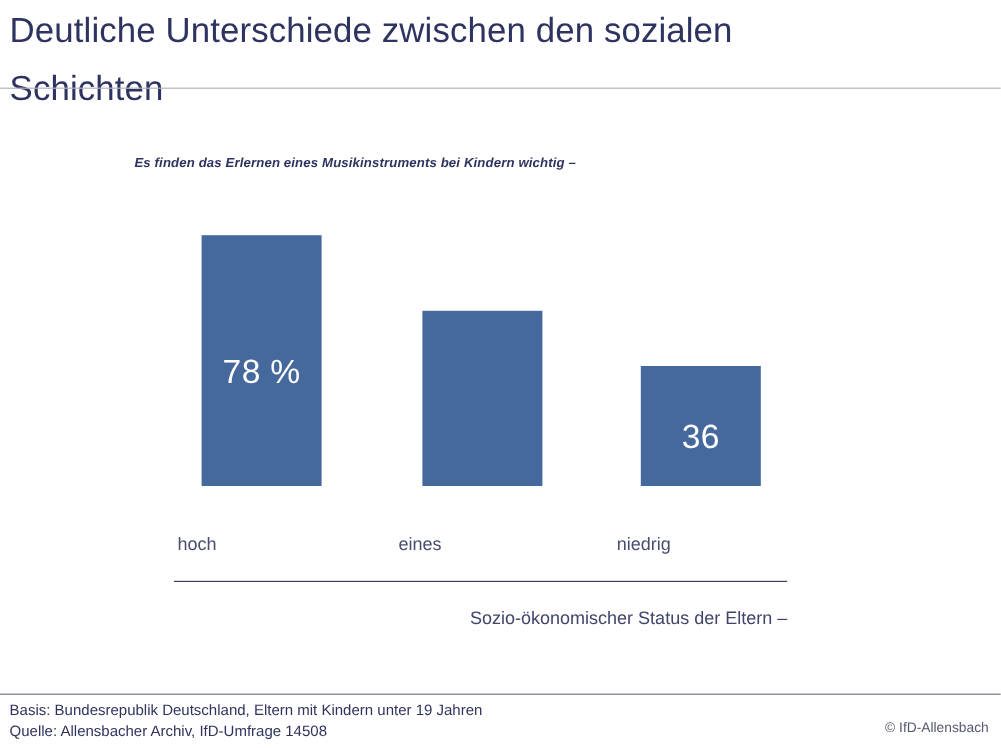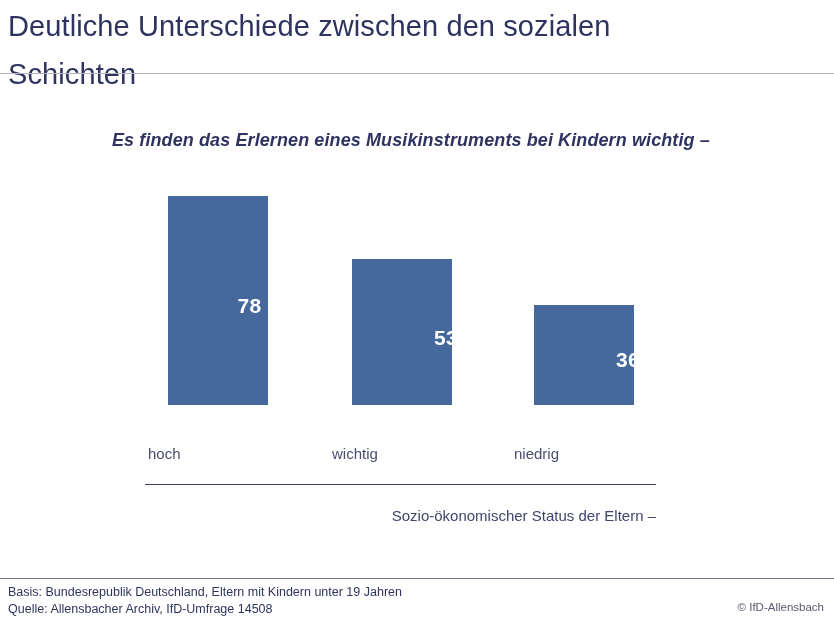--- a/index.html
+++ b/index.html
@@ -36,21 +36,21 @@
     width: 834px;
     height: 1px;
     background: #b4b4bc;
   }
 
   
   #chart-subtitle {
     position: absolute;
     left: 112px;
     top: 130px;
-    font-size: 18px;
+    font-size: 11px;
     font-weight: bold;
     font-style: italic;
     color: #2e3360;
     letter-spacing: 0.1px;
   }
 
   
   #plot-area {
     position: absolute;
     left: 0;
@@ -63,24 +63,23 @@
     position: absolute;
     width: 100px;
     background: #45699c;
     box-sizing: border-box;
   }
   .bar-value {
     position: absolute;
     width: 100px;
     text-align: center;
     color: #ffffff;
-    font-size: 21px;
-    font-weight: bold;
+    font-size: 28px;
+    font-weight: normal;
     letter-spacing: 0.3px;
-    padding-left: 44px;
   }
   .bar-category {
     position: absolute;
     width: 140px;
     text-align: left;
     font-size: 15px;
     font-weight: 400;
     color: #4a4e6e;
   }
 
@@ -137,22 +136,21 @@
 
 <div id="chart-subtitle">Es finden das Erlernen eines Musikinstruments bei Kindern wichtig –</div>
 
 <div id="plot-area">
 
   <div class="bar-rect" style="left:168px; top:196px; height:209px;"></div>
   <div class="bar-value" style="left:168px; top:294px;">78 %</div>
   <div class="bar-category" style="left:148px; top:445px;">hoch</div>
 
   <div class="bar-rect" style="left:352px; top:259px; height:146px;"></div>
-  <div class="bar-value" style="left:352px; top:326px;">53</div>
-  <div class="bar-category" style="left:332px; top:445px;">wichtig</div>
+  <div class="bar-category" style="left:332px; top:445px;">eines</div>
 
   <div class="bar-rect" style="left:534px; top:305px; height:100px;"></div>
   <div class="bar-value" style="left:534px; top:348px;">36</div>
   <div class="bar-category" style="left:514px; top:445px;">niedrig</div>
 
   <div id="axis-line"></div>
   <div id="axis-label">Sozio-ökonomischer Status der Eltern –</div>
 </div>
 
 <div id="footer-rule"></div>

